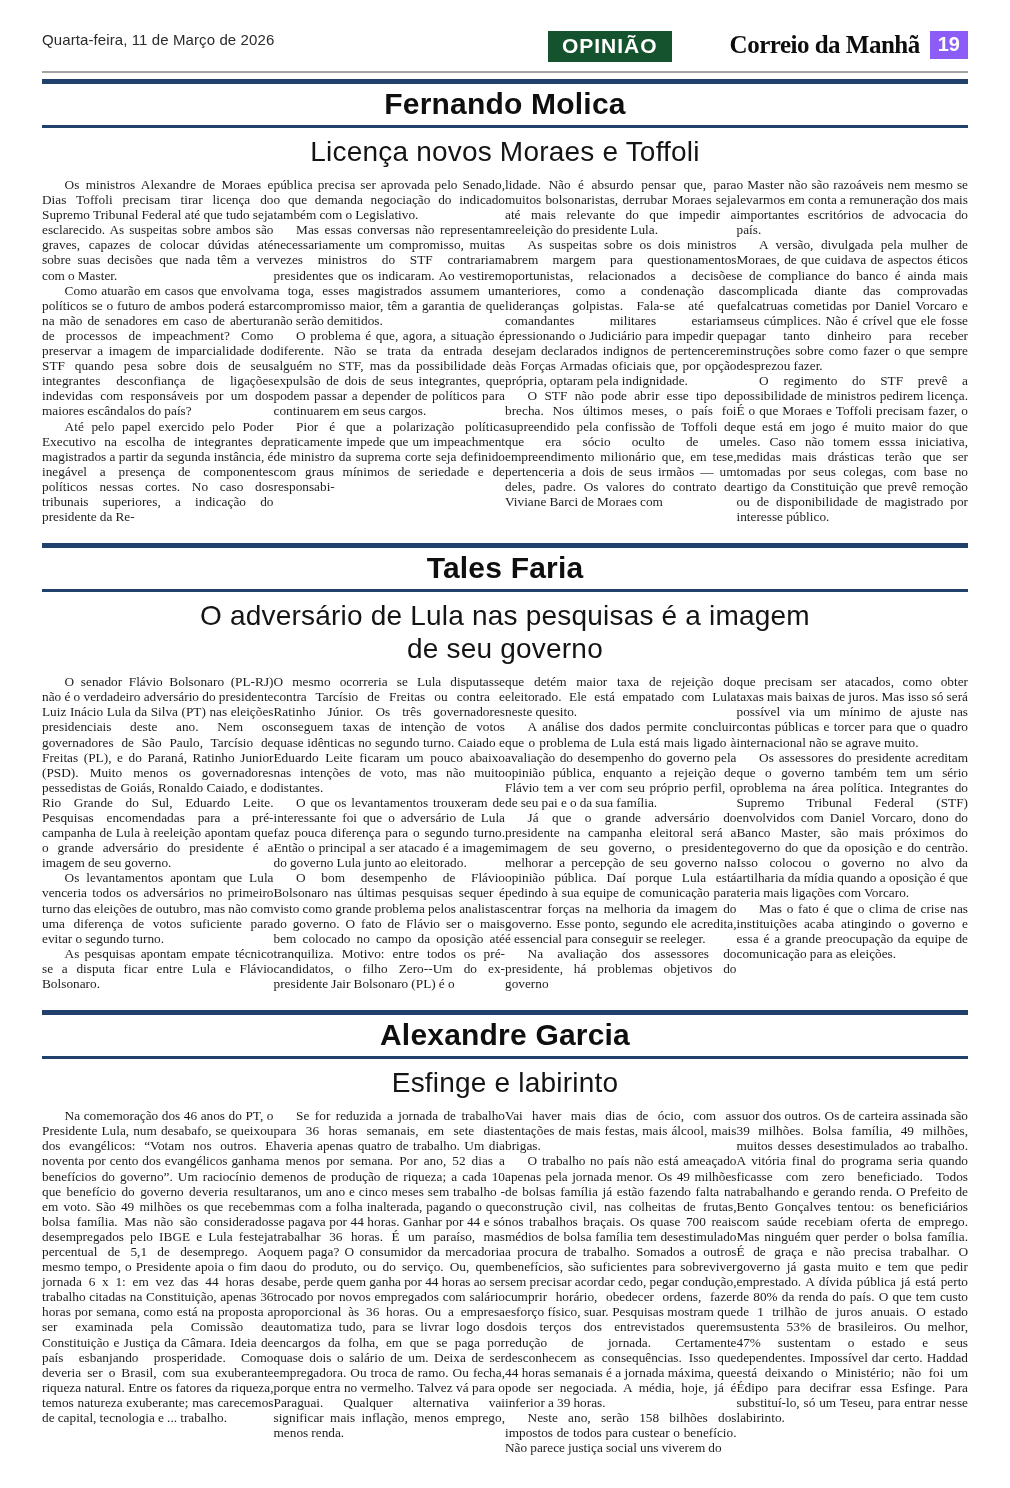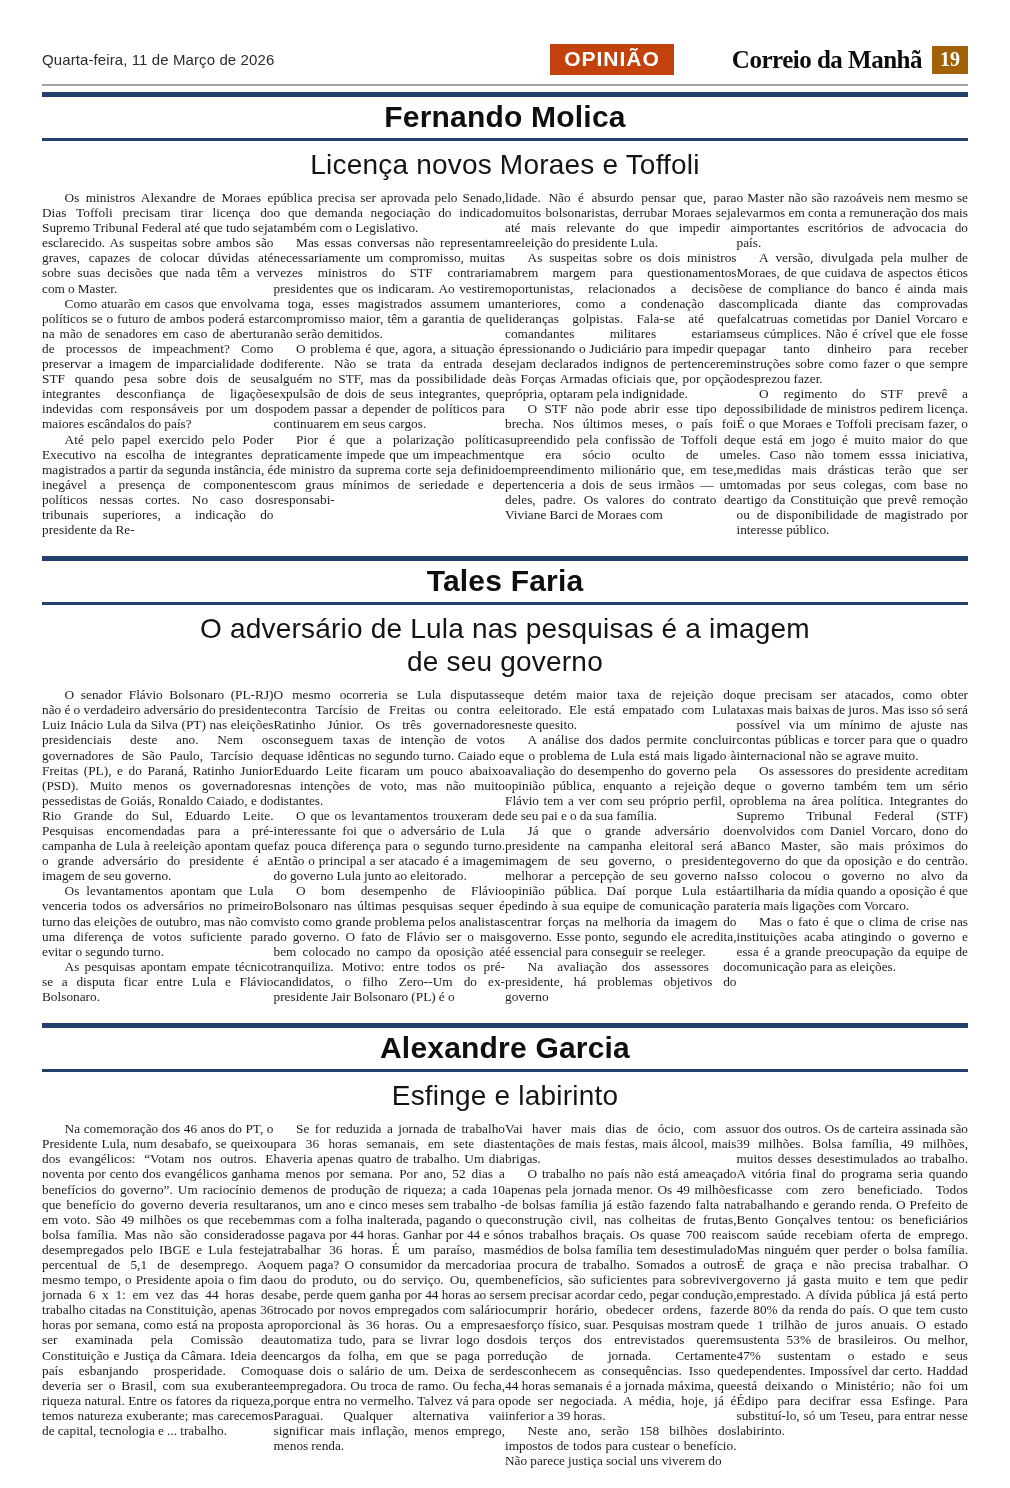--- a/index.html
+++ b/index.html
@@ -6,43 +6,43 @@
   body {
     width: 1010px; height: 1488px; overflow: hidden;
     font-family: "Liberation Serif", serif;
     color: #1c1c1c;
     position: relative;
   }
   .page-inner { padding: 0 42px; }
 
   
   .header {
-    display: flex; align-items: center;
-    padding-top: 44px;
+    display: flex; align-items: flex-start;
+    padding-top: 31px;
   }
   .date-label {
     font-family: "Liberation Sans", sans-serif;
     font-size: 15px; color: #2b2b2b; letter-spacing: 0.1px;
     flex: 1 1 auto;
   }
   .section-box {
-    background: #c2410c; color: #fff;
+    background: #14532d; color: #fff;
     font-family: "Liberation Sans", sans-serif;
     font-weight: bold; font-size: 21px; letter-spacing: 1px;
     padding: 3px 14px 4px 14px;
     margin-right: 58px;
   }
   .masthead {
     font-family: "Liberation Serif", serif;
     font-weight: bold; font-size: 25px; letter-spacing: -0.5px;
     color: #0d0d0d; margin-right: 10px;
   }
   .page-number-box {
-    background: #a16207; color: #fff;
-    font-family: Liberation Serif, serif;
+    background: #8b5cf6; color: #fff;
+    font-family: Liberation Sans, sans-serif;
     font-weight: bold; font-size: 20px;
     padding: 2px 8px 3px 8px;
   }
   .header-rule {
     height: 0; border-bottom: 2px solid #a3a3a3;
     margin-top: 9px;
   }
 
   
   .article-section { margin-top: 6px; }

